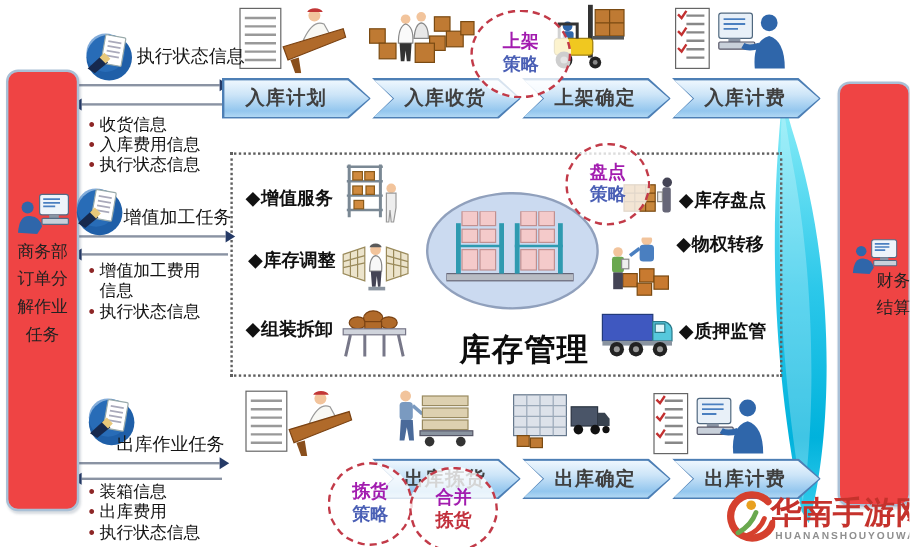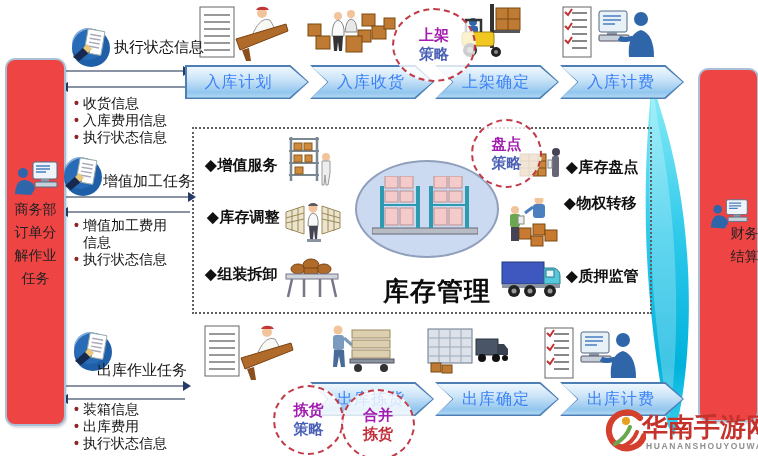--- a/index.html
+++ b/index.html
@@ -52,21 +52,21 @@
     background:linear-gradient(180deg,#eef7fe 0%,#cde5f8 38%,#93c6ee 82%,#b3d9f4 100%);
   }
   .chevron.first .shape-border, .chevron.first .shape-fill {
     clip-path:polygon(0 0,85% 0,100% 50%,85% 100%,0 100%);
   }
   .chevron.notched .shape-border, .chevron.notched .shape-fill {
     clip-path:polygon(0 0,85% 0,100% 50%,85% 100%,0 100%,14% 50%);
   }
   .chevron .label {
     position:absolute; inset:0; display:flex; align-items:center; justify-content:center;
-    font-size:16px; font-weight:normal; color:#3b82f6; padding-right:17px; letter-spacing:1px;
+    font-size:16px; font-weight:bold; color:#404040; padding-right:17px; letter-spacing:1px;
   }
   .chevron.notched .label { padding-left:15px; }
 
   
   .dashed-box { position:absolute; left:192px; top:127px; width:456px; height:183px;
     border:2px dotted #5f5f5f; z-index:3; }
   .ellipse { position:absolute; left:355px; top:160px; width:140px; height:94px;
     background:#cbdaf0; border:2px solid #90a0bc; border-radius:50%; z-index:4; }
   .inventory-title { position:absolute; left:383px; top:274px; font-size:26px;
     font-weight:bold; color:#0c0c0c; z-index:6; letter-spacing:1px; }

